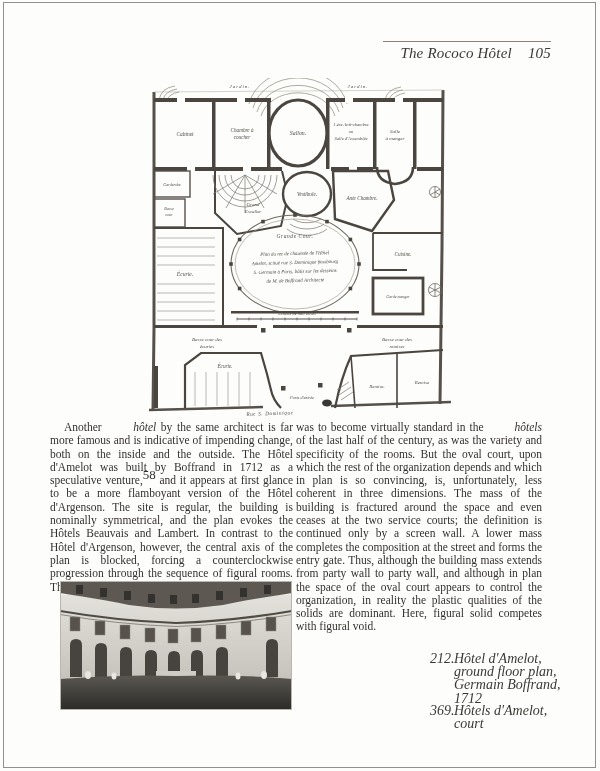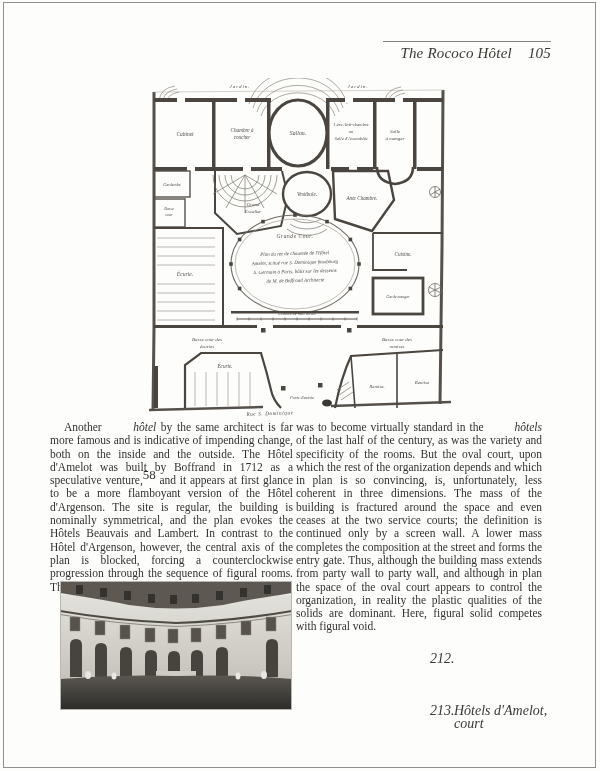--- a/index.html
+++ b/index.html
@@ -344,20 +344,25 @@
           <ellipse cx="54" cy="95" rx="2.5" ry="3.5"></ellipse>
         <ellipse cx="178" cy="95" rx="2.5" ry="3.5"></ellipse>
           <ellipse cx="204" cy="94" rx="3" ry="4"></ellipse>
       </g>
       <rect x="0.5" y="0.5" width="231" height="128" fill="none" stroke="#b9b6b0"></rect>
     </svg>
   </div>
 
   <div class="caption cap-212">
     <span class="num">212.</span>
+    <span class="cap-lines">
+      <span>Hôtel d'Amelot,</span><br>
+      <span>ground floor plan,</span><br>
+      <span>Germain Boffrand, 1712</span>
+    </span>
   </div>
   <div class="caption cap-213">
-    <span class="num">213.</span>
+    <span class="num">369.</span>
     <span class="cap-lines">
       <span>Hôtels d'Amelot, court</span>
     </span>
   </div>
 </div>
 
 </body></html>

